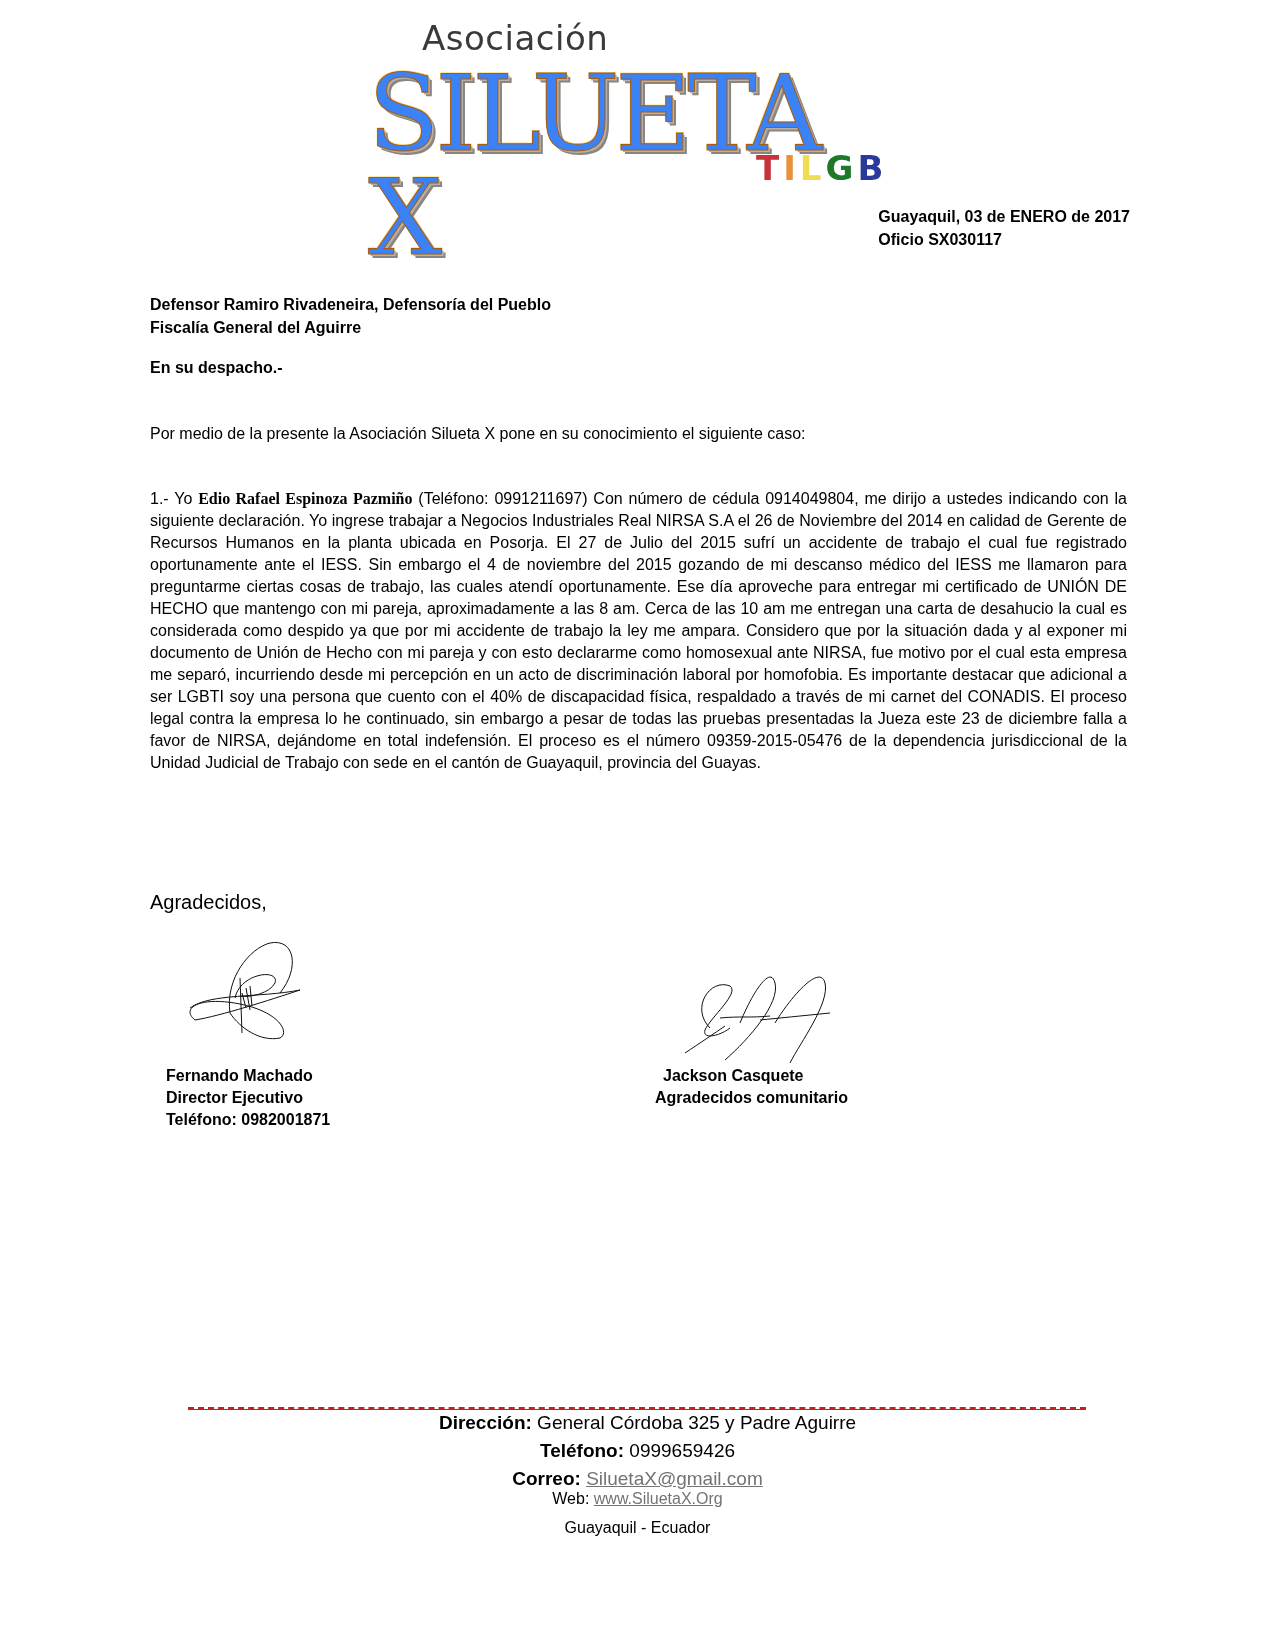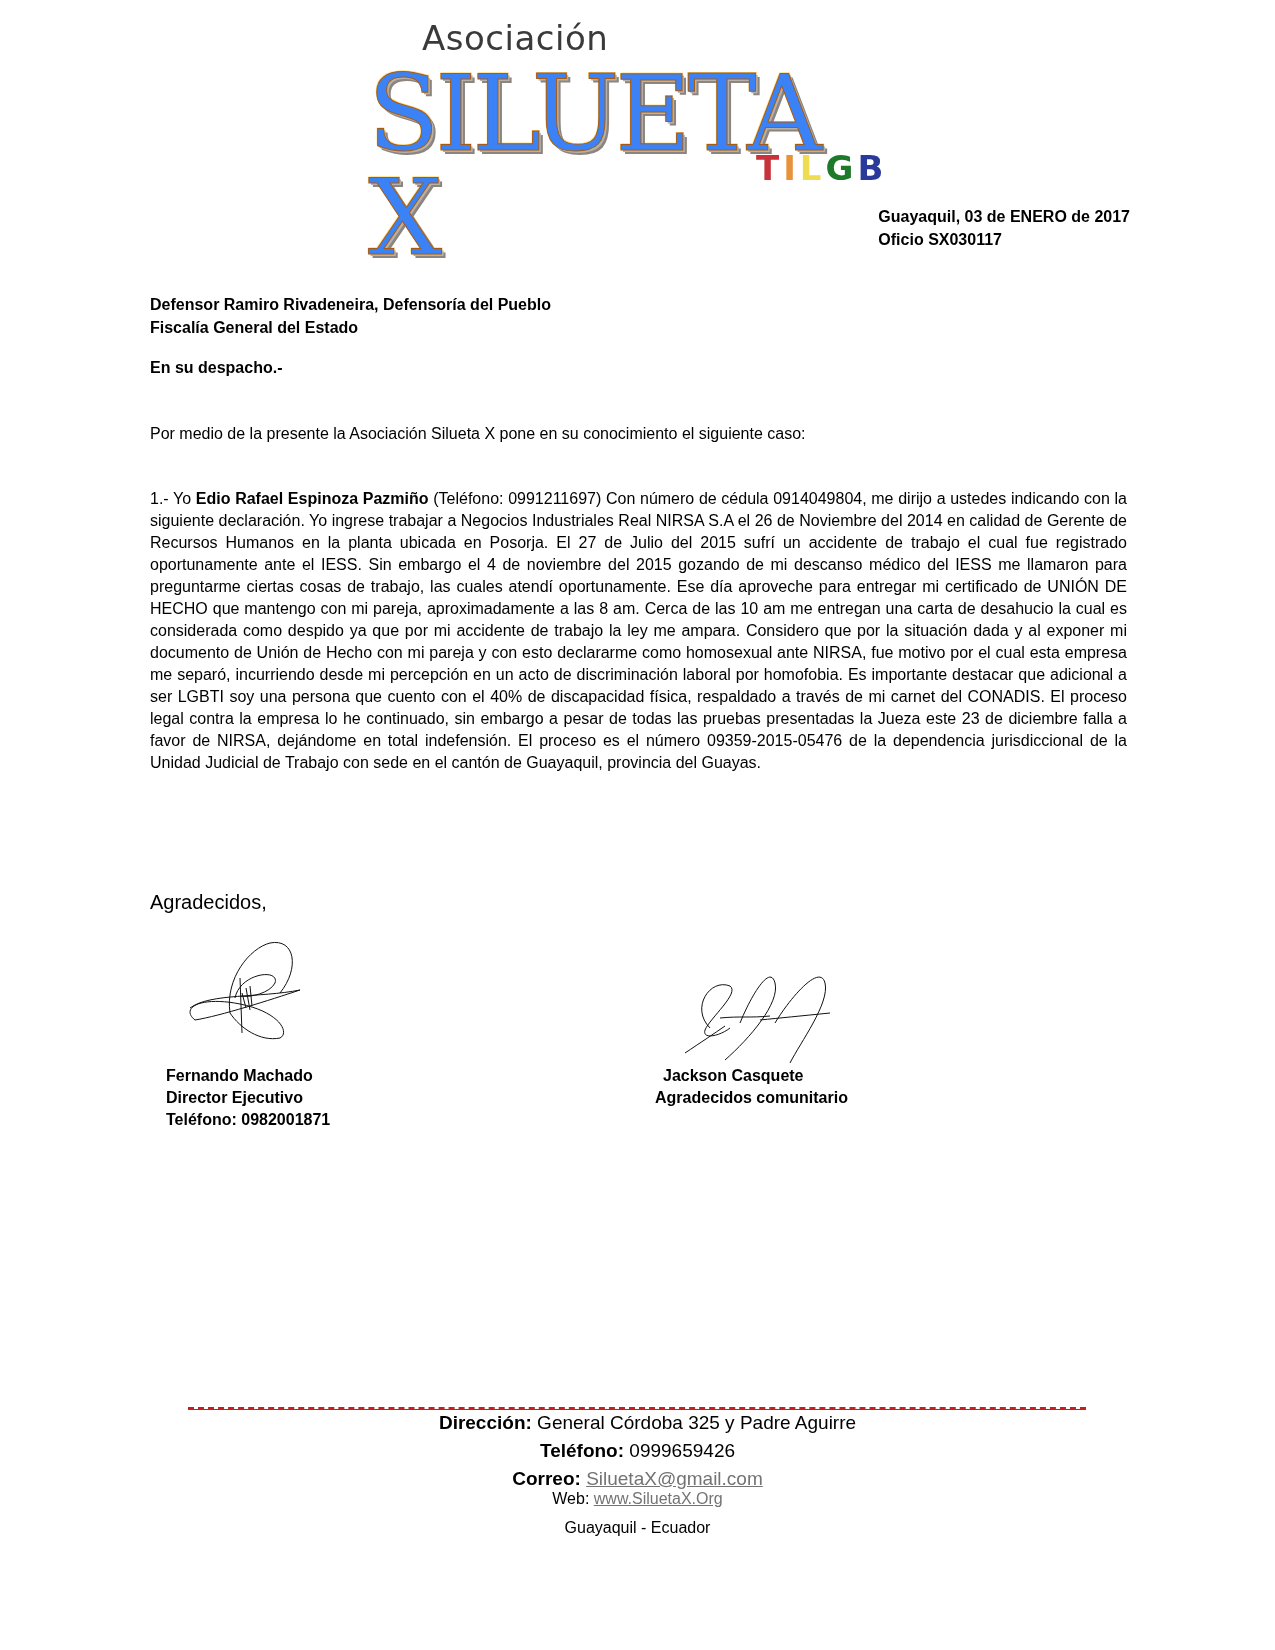--- a/index.html
+++ b/index.html
@@ -20,21 +20,21 @@
                 font-family: "DejaVu Sans", sans-serif; letter-spacing: 4px; }
   .logo-tilgb span { display: inline-block; }
 
   .right-block { position: absolute; right: 145px; top: 205px; text-align: left;
                  font-size: 16px; font-weight: bold; line-height: 23px; }
   .addressee { position: absolute; left: 150px; top: 293px; font-size: 16px; font-weight: bold; line-height: 23px; }
   .salutation { position: absolute; left: 150px; top: 359px; font-size: 16px; font-weight: bold; }
   .intro { position: absolute; left: 150px; top: 425px; font-size: 16px; }
   .body-para { position: absolute; left: 150px; top: 488px; width: 977px; font-size: 16px;
                line-height: 22px; text-align: justify; }
-  .body-para b { font-weight: bold; }
+  .body-para b { font-weight: bold; font-family: Liberation Serif, serif; }
   .para2 { position: absolute; left: 150px; top: 815px; font-size: 16px; }
   .closing { position: absolute; left: 150px; top: 891px; font-size: 20px; }
 
   .sig-img { position: absolute; }
   .sig-left { left: 180px; top: 938px; width: 140px; height: 110px; }
   .sig-right { left: 680px; top: 968px; width: 160px; height: 100px; }
 
   .signer { position: absolute; font-size: 16px; font-weight: bold; line-height: 22px; }
   .signer-left { left: 166px; top: 1065px; }
   .signer-right { left: 655px; top: 1065px; }
@@ -65,21 +65,21 @@
     </div>
   </div>
 
   <div class="right-block">
     <div>Guayaquil, 03 de ENERO de 2017</div>
     <div>Oficio SX030117</div>
   </div>
 
   <div class="addressee">
     <div>Defensor Ramiro Rivadeneira, Defensoría del Pueblo</div>
-    <div>Fiscalía General del Estado</div>
+    <div>Fiscalía General del Aguirre</div>
   </div>
 
   <div class="salutation">En su despacho.-</div>
 
   <div class="intro">Por medio de la presente la Asociación Silueta X pone en su conocimiento el siguiente caso:</div>
 
   <div class="body-para"><span>1.- Yo </span><b>Edio Rafael Espinoza Pazmiño</b><span> (Teléfono: 0991211697) Con número de cédula 0914049804, me dirijo a ustedes indicando con la siguiente declaración. Yo ingrese  trabajar a Negocios Industriales Real NIRSA S.A el 26 de Noviembre del 2014 en calidad de Gerente de Recursos Humanos en la planta ubicada en Posorja. El 27 de Julio del 2015 sufrí un accidente de trabajo el cual fue registrado oportunamente ante el IESS. Sin embargo el 4 de noviembre del 2015 gozando de mi descanso médico del IESS me llamaron para preguntarme ciertas cosas de trabajo, las cuales atendí oportunamente. Ese día aproveche para entregar mi certificado de UNIÓN DE HECHO que mantengo con mi pareja, aproximadamente a las 8 am. Cerca de las 10 am me entregan una carta de desahucio la cual es considerada como despido  ya que por mi accidente de trabajo la ley me ampara. Considero que por la situación dada y al exponer mi documento de Unión de Hecho con mi pareja y con esto declararme como homosexual ante NIRSA, fue motivo por el cual esta empresa me separó, incurriendo desde mi percepción en un acto de discriminación laboral por homofobia. Es importante destacar que adicional a ser LGBTI soy una persona que cuento con el 40% de discapacidad física, respaldado a través de mi carnet del CONADIS. El proceso legal contra la empresa lo he continuado, sin embargo a pesar de todas las pruebas presentadas la Jueza este 23 de diciembre falla a favor de NIRSA, dejándome en total indefensión. El proceso es el número 09359-2015-05476 de la dependencia jurisdiccional de la Unidad Judicial de Trabajo con sede en el cantón de Guayaquil, provincia del Guayas.</span></div>
 
 
   <div class="closing">Agradecidos,</div>

